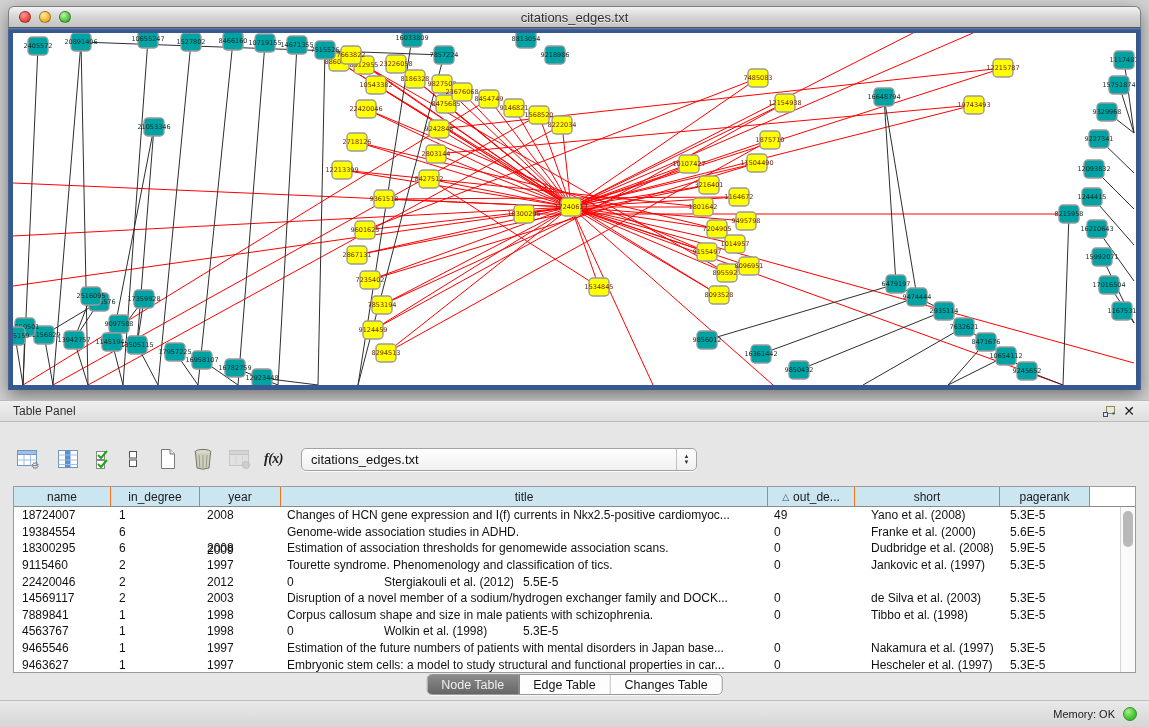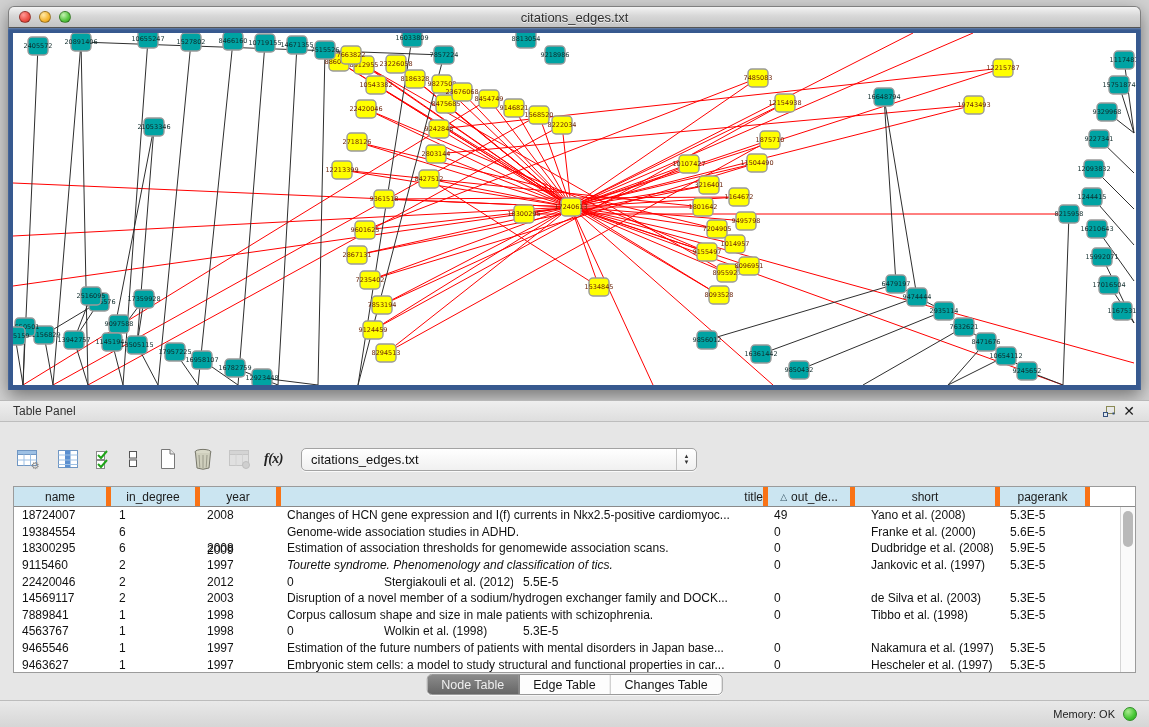--- a/index.html
+++ b/index.html
@@ -44,21 +44,21 @@
     background:linear-gradient(#ffffff,#f0f0f0); display:flex; align-items:center;
     box-shadow:0 1px 0 rgba(255,255,255,.8); }
   .combo .val { flex:1; font-size:13px; color:#111; padding-left:9px; }
   .combo .stepper { width:20px; height:100%; border-left:1px solid #c0c0c0; display:flex; flex-direction:column;
     align-items:center; justify-content:center; gap:1px; }
   .combo .stepper span { font-size:6px; color:#333; line-height:5px; }
 
   .datatable { position:absolute; left:13px; top:64px; width:1123px; height:187px;
     border:1px solid #9b9b9b; background:#fff; }
   .dt-header { display:flex; height:20px; background:#fff; border-bottom:1px solid #8a8a8a; }
-  .dt-header .hcell { background:#cbe5f1; border-right:5px solid #f97316; font-size:12px; color:#1b1b1b;
+  .dt-header .hcell { background:#cbe5f1; border-right:1px solid #f97316; font-size:12px; color:#1b1b1b;
     display:flex; align-items:center; justify-content:center; overflow:hidden; white-space:nowrap; }
   .dt-header .hcell .sort { font-size:9px; margin-right:4px; color:#33505f; }
   .dt-rows { position:absolute; left:0; top:20px; right:15px; bottom:0; overflow:hidden; }
   .dt-row { display:flex; height:16.6px; align-items:center; }
   .dt-row .cell { font-size:12px; color:#111; white-space:nowrap; overflow:hidden; }
   .vscroll { position:absolute; right:0; top:20px; width:15px; bottom:0; background:#fafafa;
     border-left:1px solid #d5d5d5; }
   .vthumb { position:absolute; left:2px; top:4px; width:10px; height:36px; background:#b9b9b9; border-radius:6px; }
 
   .seg-tabs { position:absolute; left:50%; transform:translateX(-50%); top:252px; height:21px; display:flex;
@@ -717,21 +717,21 @@
     <div class="dt-header" id="dt-header">
         <div class="hcell" style="width: 97px;">
           <span>name</span>
         </div>
         <div class="hcell" style="width: 89px;">
           <span>in_degree</span>
         </div>
         <div class="hcell" style="width: 81px;">
           <span>year</span>
         </div>
-        <div class="hcell" style="width: 487px; justify-content: flex-end;">
+        <div class="hcell" style="width: 487px;">
           <span>title</span>
         </div>
         <div class="hcell" style="width: 87px;">
           <span class="sort">△</span>
           <span>out_de...</span>
         </div>
         <div class="hcell" style="width: 145px;">
           <span>short</span>
         </div>
         <div class="hcell" style="width: 90px;">
@@ -763,21 +763,21 @@
           <div class="cell" style="width: 81px; padding-left: 7px;">2008</div>
           <div class="cell" style="width: 487px; padding-left: 6px;">Estimation of association thresholds for genomewide association scans.</div>
           <div class="cell" style="width: 87px; padding-left: 6px;">0</div>
           <div class="cell" style="width: 145px; padding-left: 16px;">Dudbridge et al. (2008)</div>
           <div class="cell" style="width: 90px; padding-left: 10px;">5.9E-5</div>
         </div>
         <div class="dt-row">
           <div class="cell" style="width: 97px; padding-left: 8px;">9115460</div>
           <div class="cell" style="width: 89px; padding-left: 8px;">2</div>
           <div class="cell" style="width: 81px; padding-left: 7px;">1997</div>
-          <div class="cell" style="width: 487px; padding-left: 6px; font-style: italic;">Tourette syndrome. Phenomenology and classification of tics.</div>
+          <div class="cell" style="width: 487px; padding-left: 6px;">Tourette syndrome. Phenomenology and classification of tics.</div>
           <div class="cell" style="width: 87px; padding-left: 6px;">0</div>
           <div class="cell" style="width: 145px; padding-left: 16px;">Jankovic et al. (1997)</div>
           <div class="cell" style="width: 90px; padding-left: 10px;">5.3E-5</div>
         </div>
         <div class="dt-row">
           <div class="cell" style="width: 97px; padding-left: 8px;">22420046</div>
           <div class="cell" style="width: 89px; padding-left: 8px;">2</div>
           <div class="cell" style="width: 81px; padding-left: 7px;">2012</div>
           <div class="cell" style="width: 87px; padding-left: 6px;">0</div>
           <div class="cell" style="width: 145px; padding-left: 16px;">Stergiakouli et al. (2012)</div>

